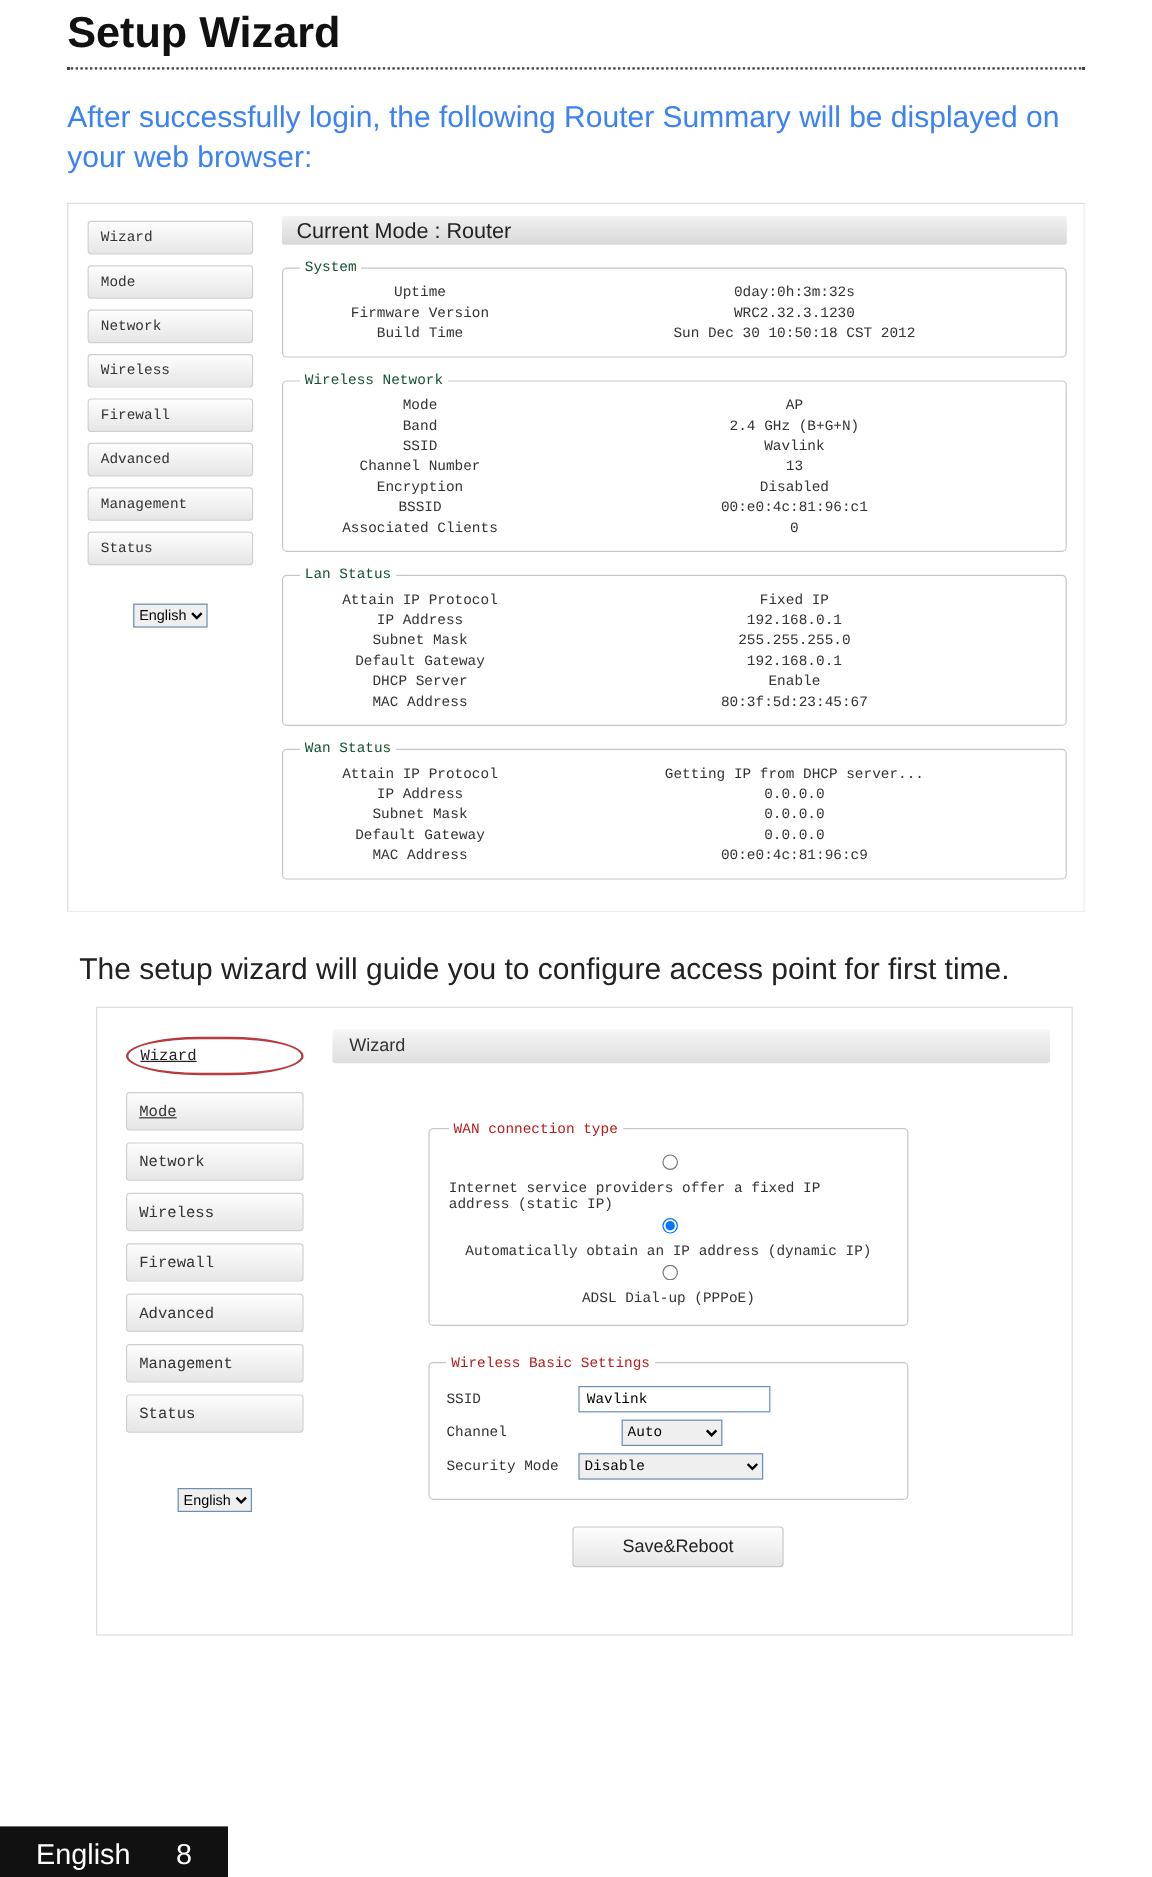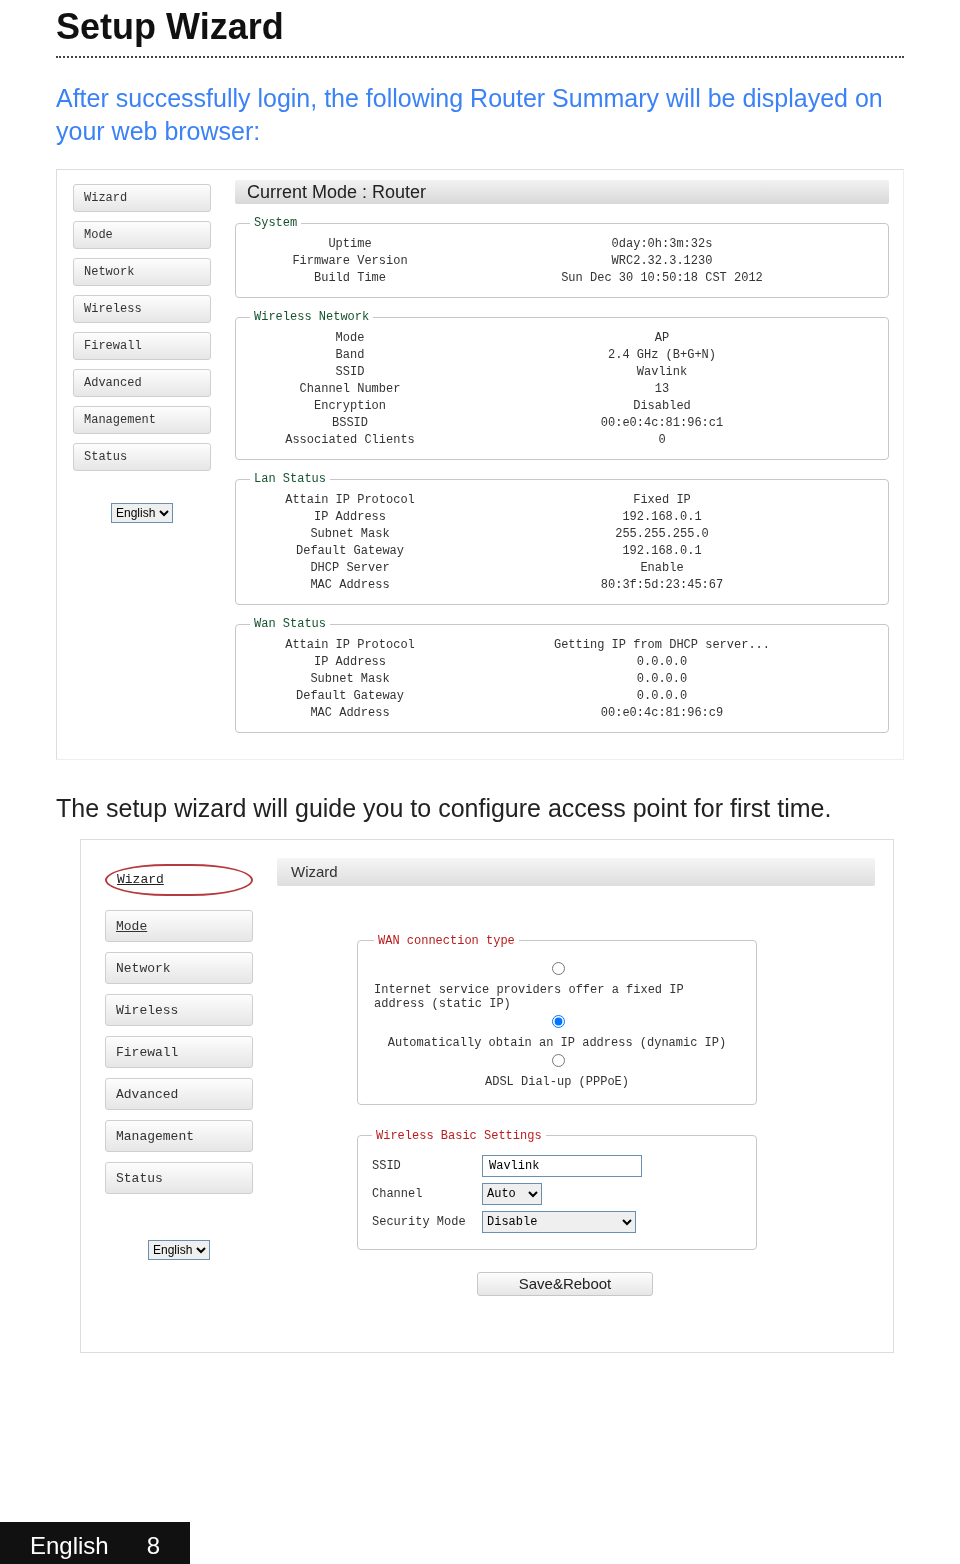--- a/index.html
+++ b/index.html
@@ -30,21 +30,21 @@
   .intro {
     font-size: 25px;
     line-height: 1.3;
     color: #3b82f6;
     margin: 0 0 22px 0;
   }
   .intro2 {
     font-size: 25px;
     line-height: 1.3;
     color: #222;
-    margin: 32px 0 14px 0;
+    margin: 32px 0 14px 10px;
   }
   .screenshot {
     border: 1px solid #ddd;
     border-right: 1px solid #eee;
     border-bottom: 1px solid #eee;
     padding: 10px 14px 26px 16px;
     background: #fff;
     position: relative;
   }
   .shot-flex {
@@ -200,21 +200,21 @@
   .form-row select {
     height: 22px;
     border: 1px solid #6a8fb3;
     font-family: 'Courier New', monospace;
     font-size: 12px;
   }
   .save-btn {
     display: block;
     margin: 22px auto 16px 200px;
     width: 176px;
-    height: 24px;
+    height: 34px;
     background: linear-gradient(#fdfdfd, #e6e6e6);
     border: 1px solid #c7c7c7;
     border-radius: 3px;
     font-size: 15px;
     color: #222;
   }
   .footer-tab {
     position: absolute;
     left: 0;
     bottom: 0;
@@ -399,21 +399,21 @@
         </fieldset>
 
         <fieldset class="panel panel2b">
           <legend>Wireless Basic Settings</legend>
           <div class="form-row">
             <span class="fk">SSID</span>
             <input type="text" value="Wavlink" style="">
           </div>
           <div class="form-row">
             <span class="fk">Channel</span>
-            <select style="width:60px;">
+            <select style="width:84px;margin-left:36px;">
               <option>Auto</option>
             </select>
           </div>
           <div class="form-row">
             <span class="fk">Security Mode</span>
             <select style="width:154px;">
               <option>Disable</option>
             </select>
           </div>
         </fieldset>

